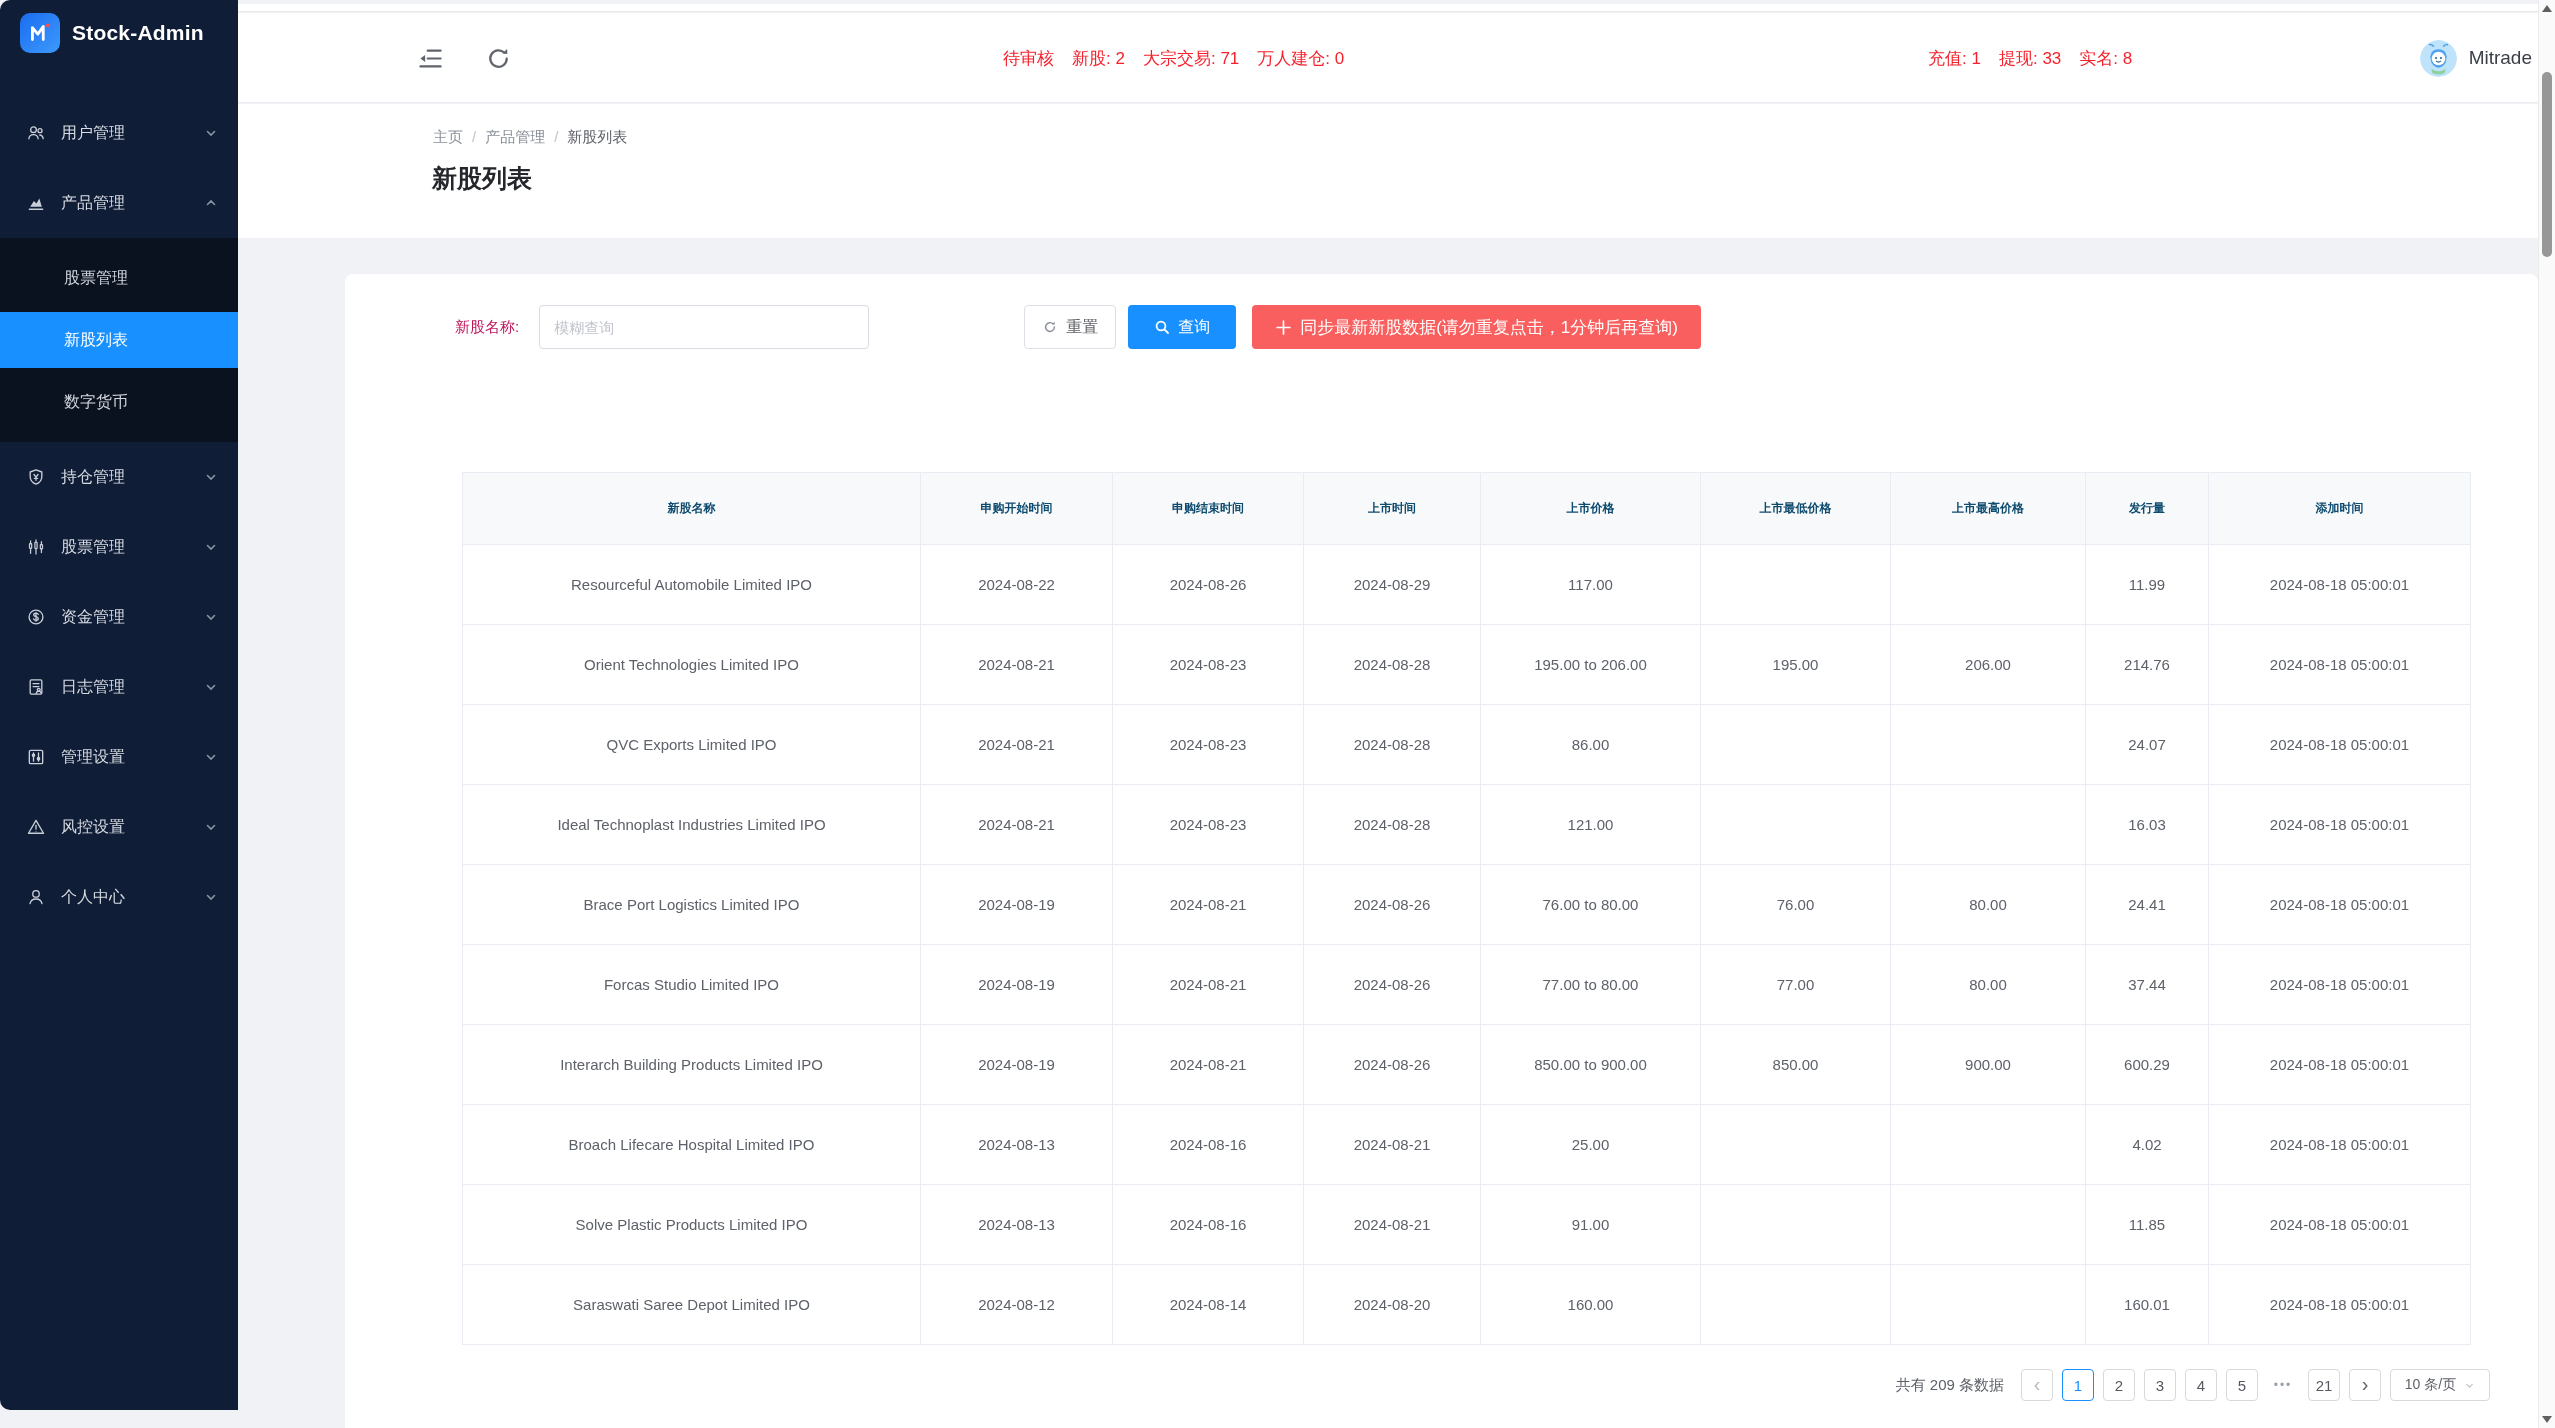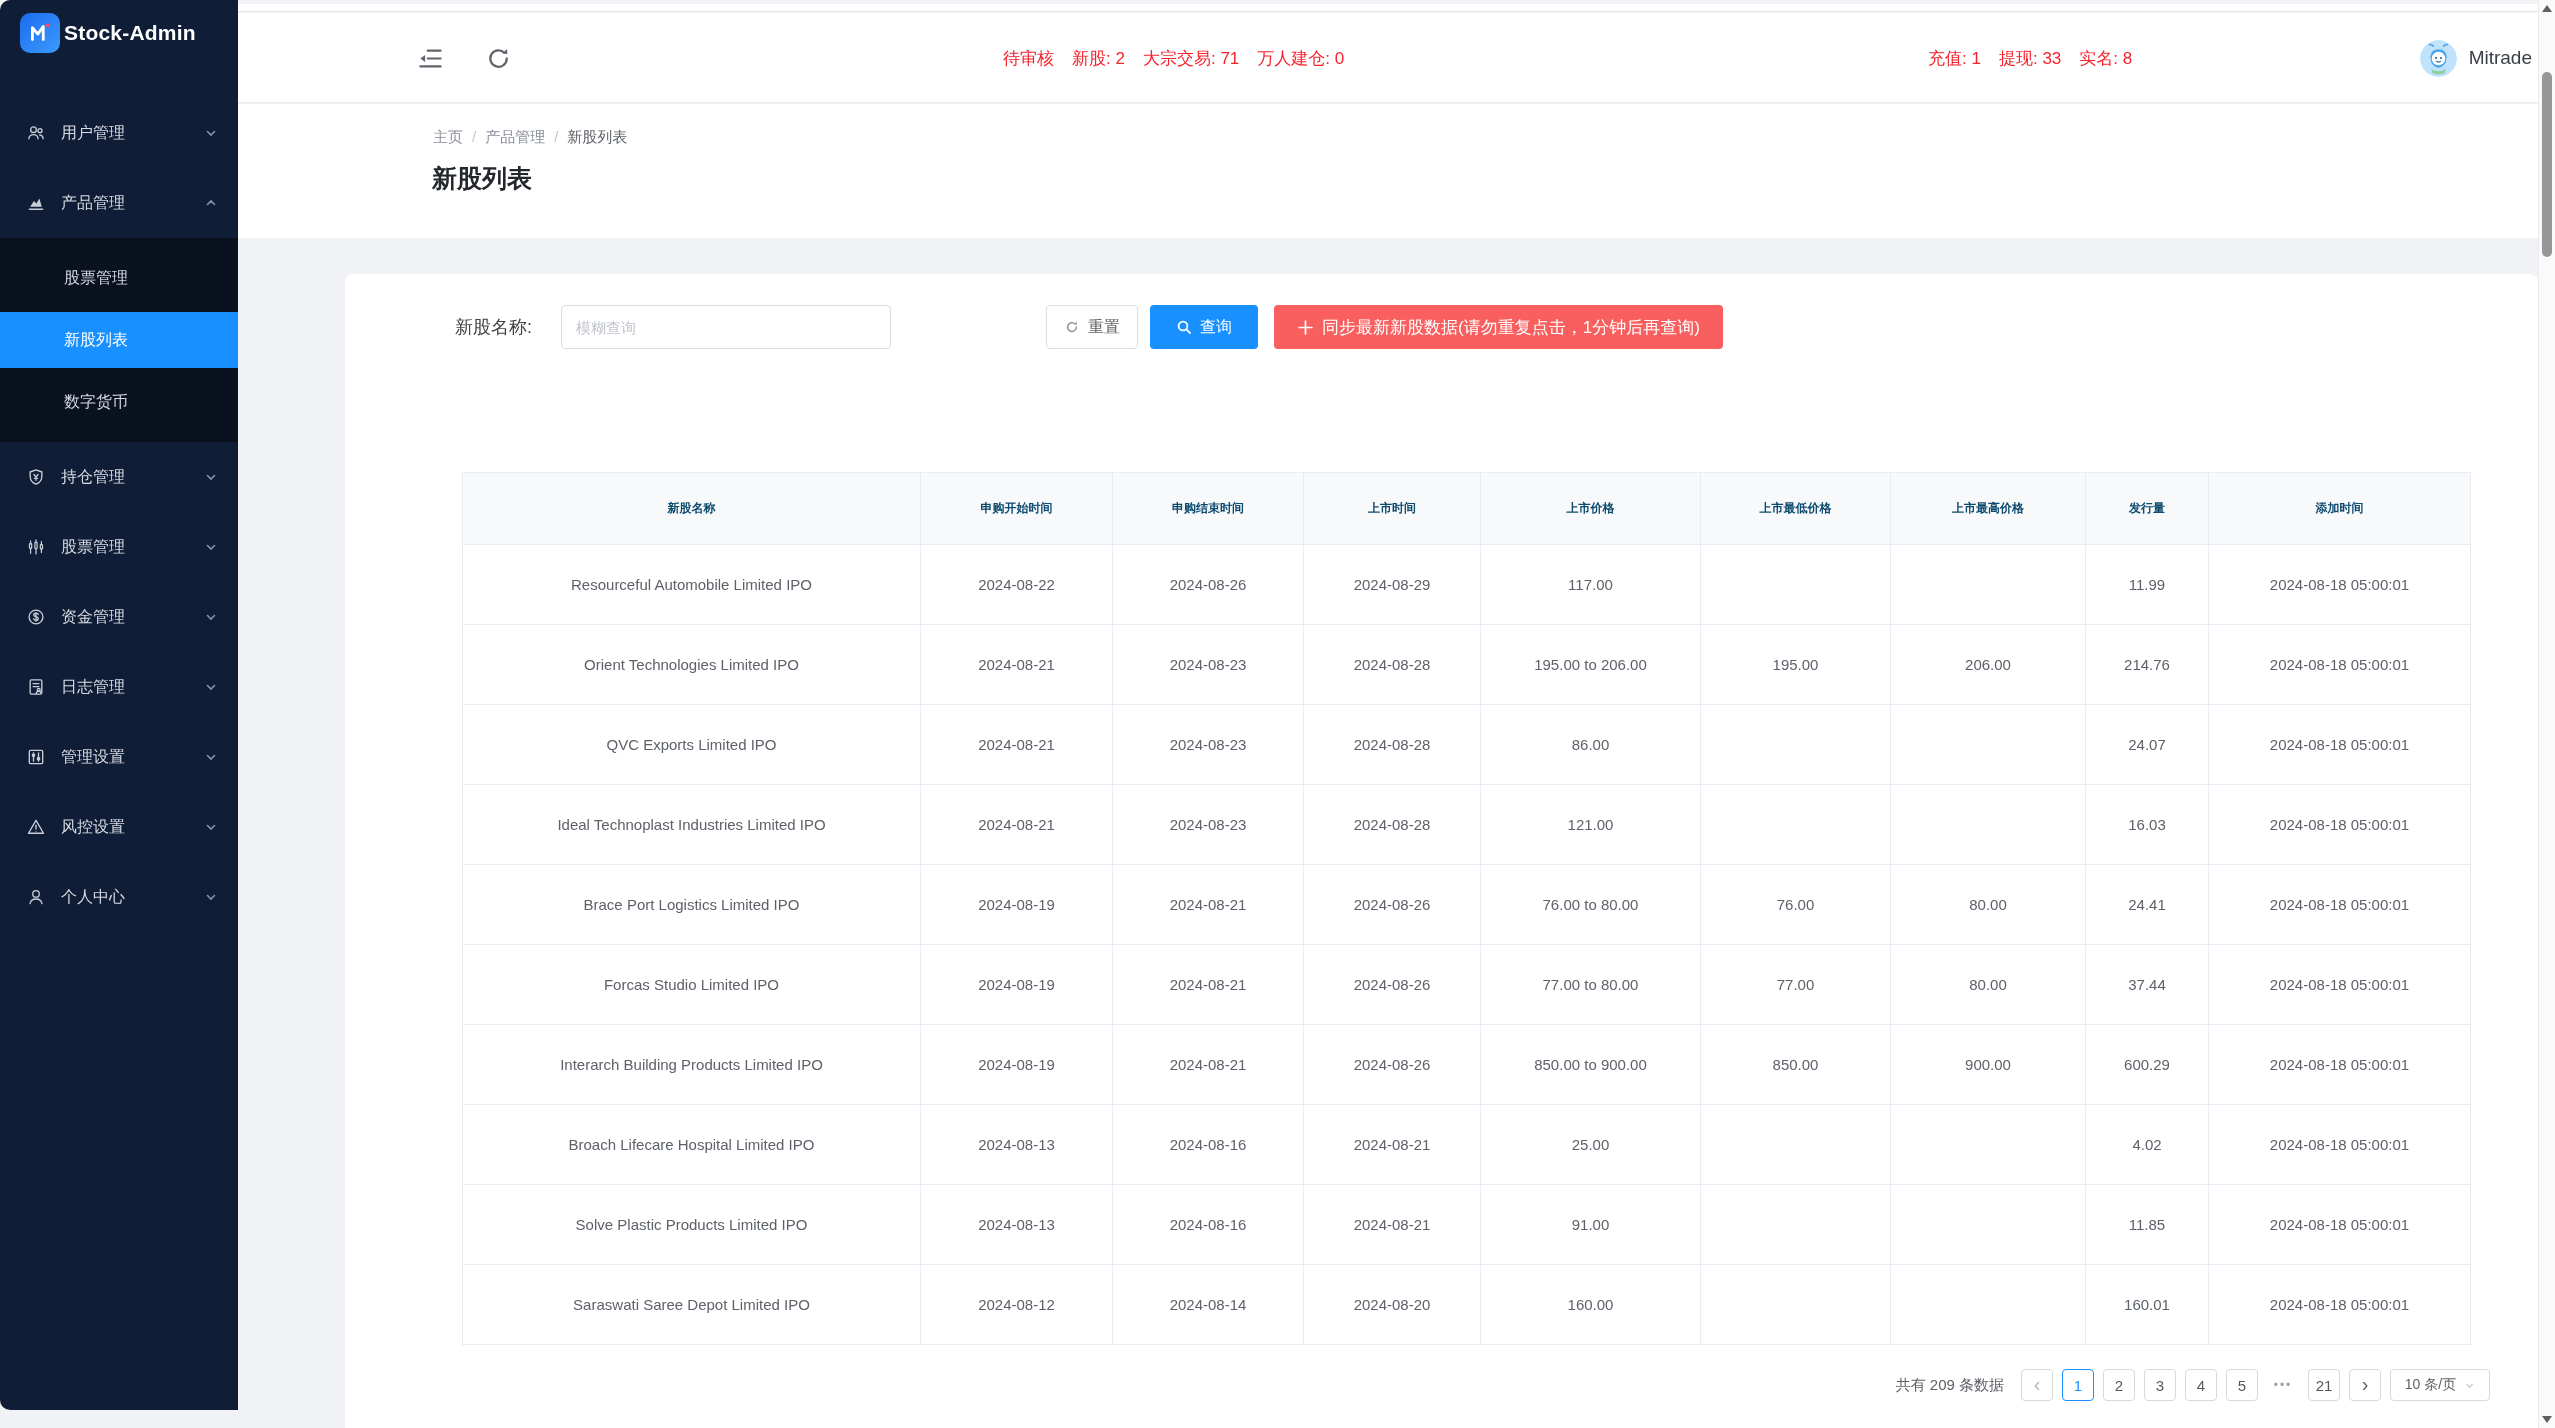--- a/index.html
+++ b/index.html
@@ -9,21 +9,21 @@
     background:#f0f2f5;
     position:relative;
     overflow:hidden;
     color:#303133;
   }
   
   .sidebar {
     position:absolute; left:0; top:0; width:238px; height:1410px;
     background:#101d36; border-radius:10px 0 0 10px; overflow:hidden;
   }
-  .logo-row { height:66px; display:flex; align-items:center; padding-left:20px; gap:4px; }
+  .logo-row { height:66px; display:flex; align-items:center; padding-left:20px; gap:12px; }
   .logo-badge {
     width:40px; height:40px; border-radius:10px; flex:0 0 40px;
     background:linear-gradient(135deg,#1a6cf0,#3d9afc);
     display:flex; align-items:center; justify-content:center;
   }
   .logo-text { color:#ffffff; font-size:21px; font-weight:700; letter-spacing:.2px; }
   .menu { margin-top:32px; }
   .mi {
     height:70px; display:flex; align-items:center;
     padding:0 20px 0 26px; cursor:pointer;
@@ -56,21 +56,21 @@
   .crumb-sec { position:absolute; left:0; top:100px; width:100%; height:134px; background:#ffffff; }
   .breadcrumb { position:absolute; left:195px; top:24px; display:flex; gap:9px; font-size:15px; color:#8a9099; }
   .breadcrumb .sep { color:#c0c4cc; }
   .breadcrumb .bc-link { cursor:pointer; }
   .breadcrumb .current { color:#5d6168; }
   .page-title { position:absolute; left:194px; top:58px; font-size:25px; font-weight:700; color:#23262b; }
   .workarea { position:absolute; left:0; top:234px; width:100%; height:1194px; background:#f0f2f5; }
   .card { position:absolute; left:107px; right:0; top:36px; bottom:0; background:#ffffff; border-radius:8px 8px 0 0; }
   
   .filter-row { position:absolute; left:110px; top:30px; height:46px; display:flex; align-items:center; }
-  .filter-label { font-size:18px; color:#404040; margin-right:29px; }
+  .filter-label { font-size:15px; color:#be185d; margin-right:20px; }
   .filter-input {
     width:330px; height:44px; border:1px solid #d9dce3; border-radius:4px;
     padding:0 14px; font-size:15px; color:#303133; outline:none;
     font-family:"Liberation Sans", sans-serif;
   }
   .filter-input::placeholder { color:#c0c4cc; }
   .btn { display:inline-flex; align-items:center; justify-content:center; gap:8px; height:44px; border-radius:4px; font-size:16px; cursor:pointer; border:1px solid transparent; font-family:"Liberation Sans", sans-serif; }
   .btn-reset { margin-left:155px; width:92px; background:#ffffff; border-color:#dcdfe6; color:#606266;gap:8px; }
   .btn-search { margin-left:12px; width:108px; background:#1890ff; color:#ffffff; }
   .btn-sync { margin-left:16px; padding:0 22px; background:#f95f5f; color:#ffffff; font-size:17px; }

